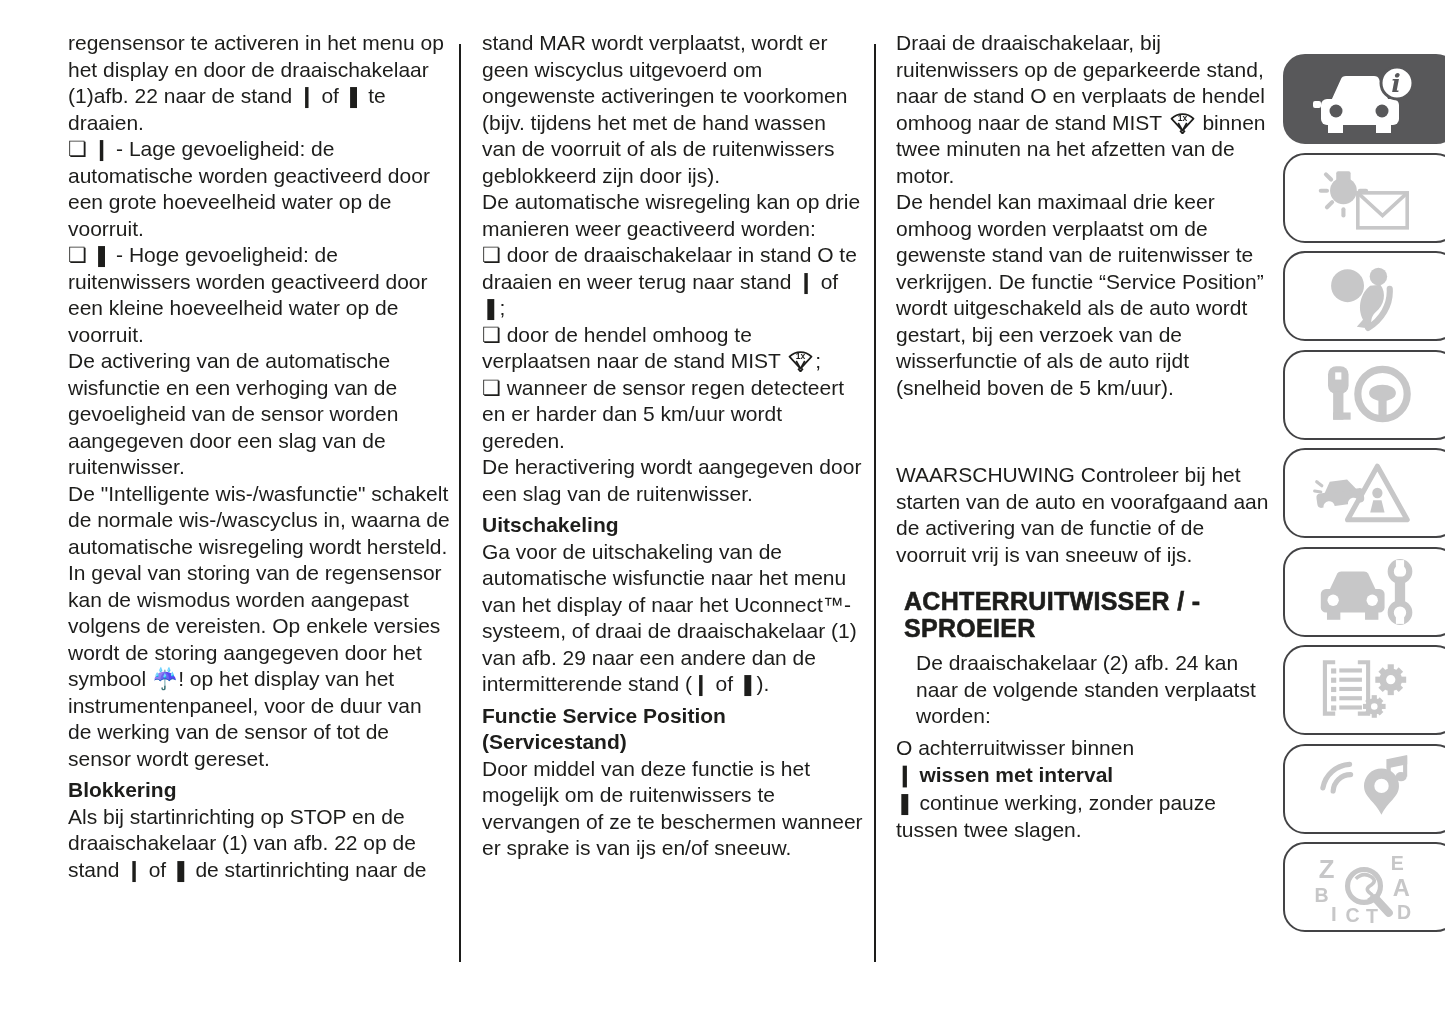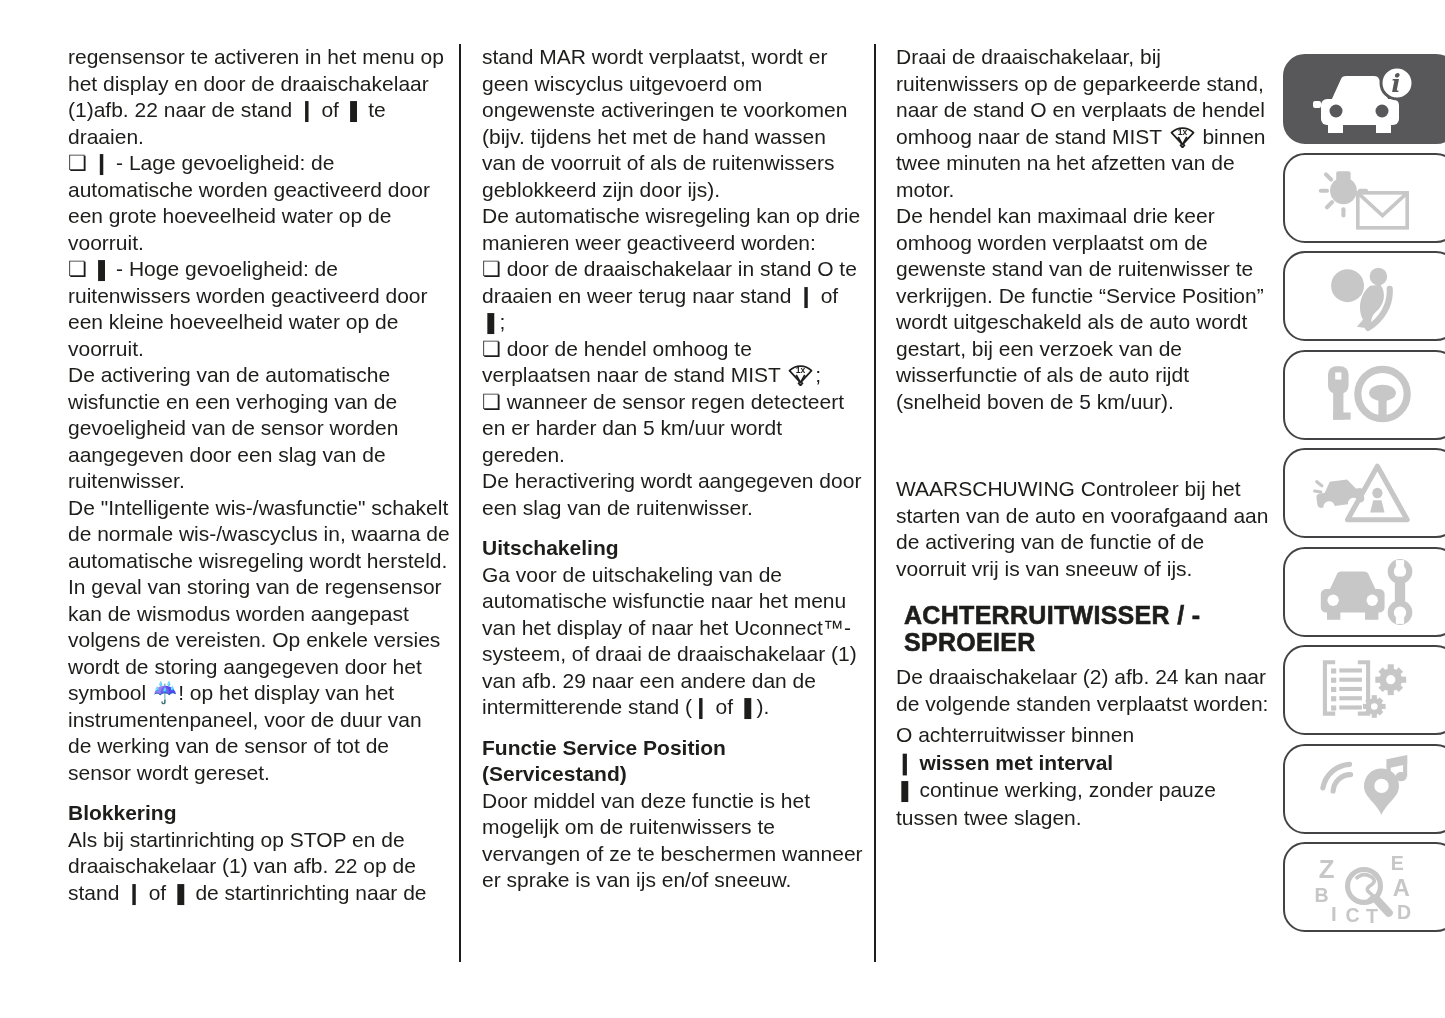--- a/index.html
+++ b/index.html
@@ -1,20 +1,20 @@
 <!DOCTYPE html>
 <html><head>
 <meta charset="utf-8">
 <style>
   html,body{margin:0;padding:0;background:#fff;}
   .page{position:relative;width:1445px;height:1018px;background:#ffffff;overflow:hidden;
         font-family:"Liberation Sans", sans-serif;color:#1d1d1b;}
-  .col{position:absolute;top:44px;}
+  .col{position:absolute;top:30px;}
   .col p{margin:0;font-size:21px;line-height:26.5px;color:#1d1d1b;}
-  .col p.h{font-weight:bold;margin-top:14px;}
+  .col p.h{font-weight:bold;margin-top:5px;}
   .vdiv{position:absolute;top:44px;height:918px;width:2px;background:#1d1d1b;}
   .bigh{font-size:25px;font-weight:bold;line-height:27px;letter-spacing:.3px;
         -webkit-text-stroke:.6px #1d1d1b;margin:8px;}
   .pageno{position:absolute;left:1316px;top:1028px;font-size:24px;font-weight:bold;font-style:italic;
         -webkit-text-stroke:.4px #1d1d1b;}
   .sidebar{position:absolute;left:1283px;top:54px;width:175px;}
   .tile{width:175px;height:90px;border:2.5px solid #434345;border-radius:22px;
         background:#fff;margin-bottom:8.5px;box-sizing:border-box;
         display:flex;align-items:center;justify-content:center;overflow:hidden;}
   .tile.active{background:#58585a;border-color:#58585a;}
@@ -74,21 +74,21 @@
             <path d="M12.5 20.5 L15 23.5 L17.5 20.5"></path>
           </g>
           <text x="15" y="10.5" text-anchor="middle" font-size="9" font-weight="bold" fill="#1d1d1b">1x</text>
         </svg><span> binnen twee minuten na het afzetten van de motor.</span></p>
     <p style="margin-bottom:61px;">De hendel kan maximaal drie keer omhoog worden verplaatst om de gewenste stand van de ruitenwisser te verkrijgen. De functie “Service Position” wordt uitgeschakeld als de auto wordt gestart, bij een verzoek van de wisserfunctie of als de auto rijdt (snelheid boven de 5 km/uur).</p>
     <p style="margin-bottom:20px;">WAARSCHUWING Controleer bij het starten van de auto en voorafgaand aan de activering van de functie of de voorruit vrij is van sneeuw of ijs.</p>
     <div class="bigh">
       <div>ACHTERRUITWISSER / -</div>
       <div>SPROEIER</div>
     </div>
-    <p style="margin-top:7px;">De draaischakelaar (2) afb. 24 kan naar de volgende standen verplaatst worden:</p>
+    <p style="margin-top:7px;margin-left:20px;">De draaischakelaar (2) afb. 24 kan naar de volgende standen verplaatst worden:</p>
     <p style="margin-top:4px;line-height:27.5px;">O achterruitwisser binnen</p>
     <p style="line-height:27.5px;font-weight:bold;">❙ wissen met interval</p>
     <p style="line-height:27.5px;">❚ continue werking, zonder pauze tussen twee slagen.</p>
   </div>
 
   <div class="sidebar">
 
     <div class="tile active">
       <svg viewBox="0 0 110 72">
         <g fill="#ffffff">

